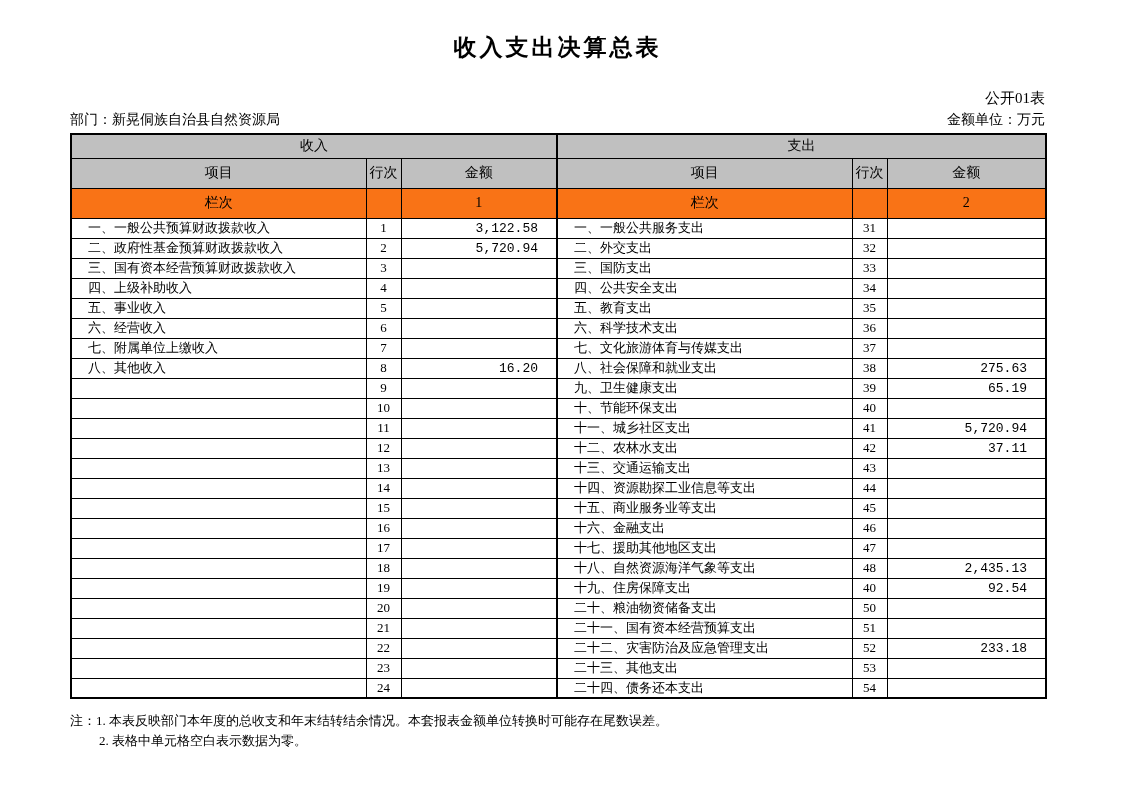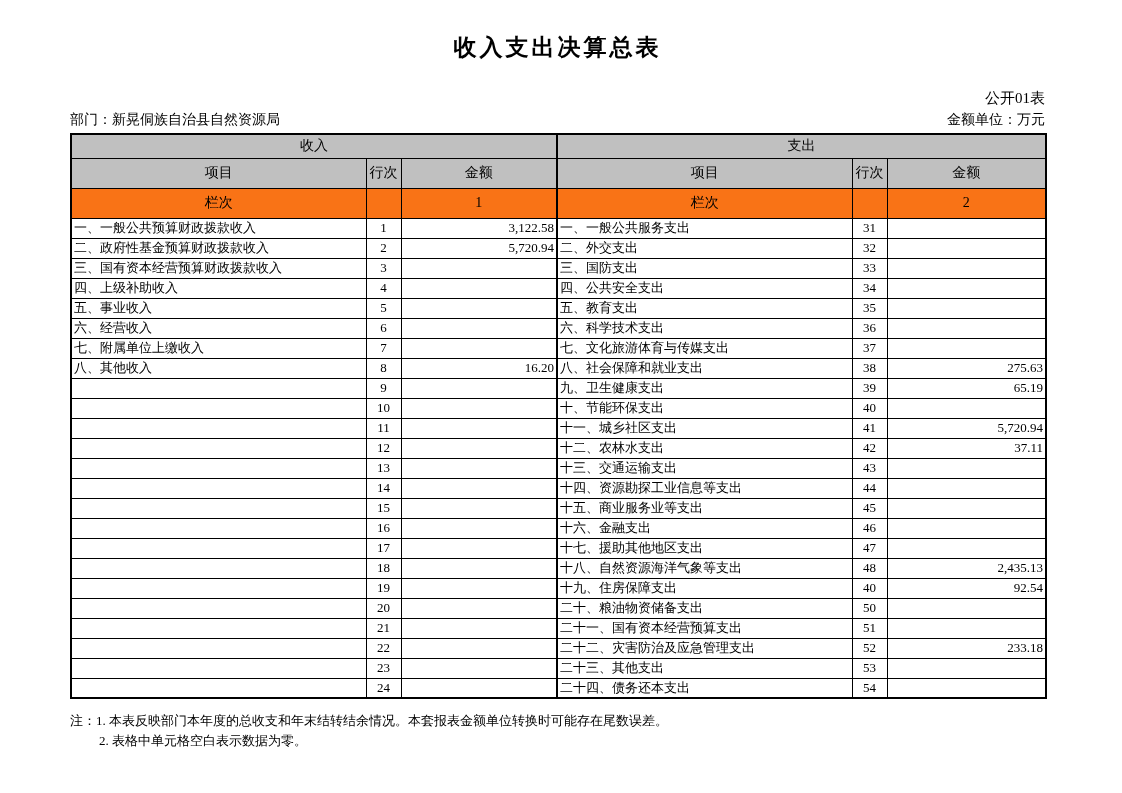--- a/index.html
+++ b/index.html
@@ -44,23 +44,23 @@
     overflow: hidden;
     white-space: nowrap;
   }
   td.sec-divider { border-left-width: 2px !important; }
 
   tr.hdr-section td { height: 24px; background: #c0c0c0; text-align: center; font-size: 14px; }
   tr.hdr-cols td    { height: 30px; background: #c0c0c0; text-align: center; font-size: 14px; }
   tr.hdr-index td   { height: 30px; background: #f97316; text-align: center; font-size: 14px; }
 
   tr.data-row td { height: 20px; }
-  td.item   { text-align: left;  padding-left: 2px; }
+  td.item   { text-align: left;  padding-left: 16px; }
   td.rowno  { text-align: center; }
-  td.amount { text-align: right; padding-right: 2px; }
+  td.amount { text-align: right; padding-right: 18px; font-family: Liberation Mono, monospace; }
 
   .notes { margin-top: 12px; font-size: 13px; line-height: 1.55; }
   .note-line2 { padding-left: 29px; }
 </style>
 </head>
 <body>
 
 <div class="page">
   <div class="content">
 

